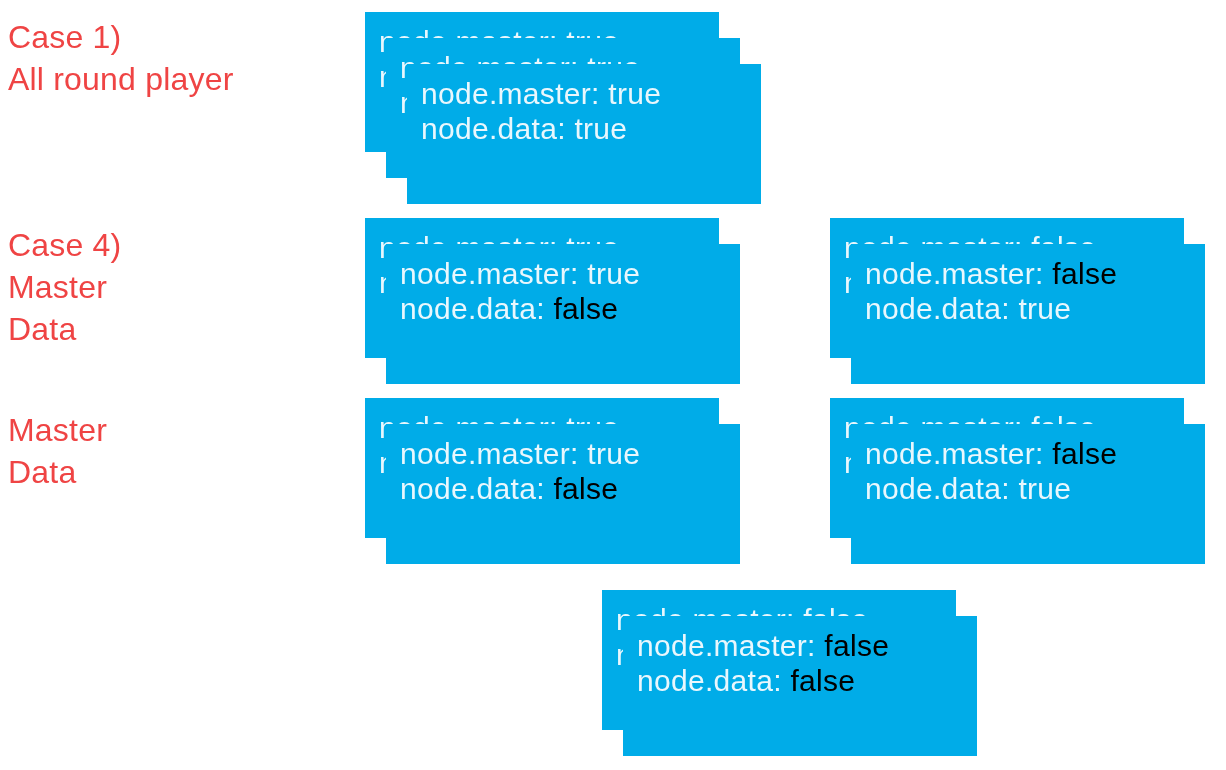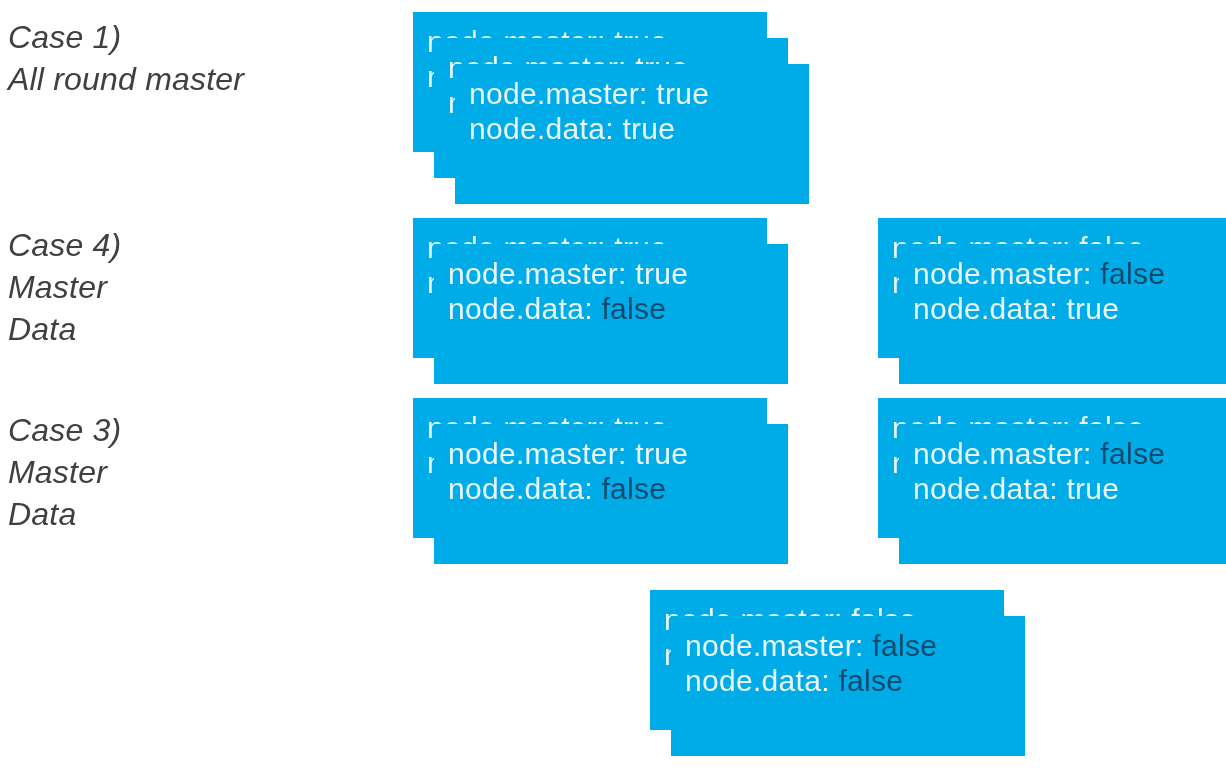--- a/index.html
+++ b/index.html
@@ -7,68 +7,65 @@
     position: relative;
     width: 1226px;
     height: 770px;
     background: #ffffff;
     overflow: hidden;
     font-family: "Liberation Sans", sans-serif;
   }
   .case-label {
     position: absolute;
     left: 8px;
-    color: #404040;
+    color: #ef4444;
     font-size: 32px;
     line-height: 42px;
     letter-spacing: 0.2px;
     white-space: nowrap;
-    font-style: italic;
   }
   .stack { position: absolute; }
   .card {
     position: absolute;
     width: 354px;
     height: 140px;
     box-sizing: border-box;
     background: #00ace8;
     color: #e9f7fd;
     font-size: 30px;
     line-height: 35px;
     letter-spacing: 0.3px;
     padding: 12px 6px 0 14px;
     white-space: nowrap;
     overflow: hidden;
-    margin-left: 48px;
   }
   .pos-0 { left: 0;    top: 0;    }
   .pos-1 { left: 21px; top: 26px; }
   .pos-2 { left: 42px; top: 52px; }
   .cline span { display: inline; }
-  [data-val="false"] { color: #0c4a6e; }
+  [data-val="false"] { color: #000000; }
   [data-val="true"]  { color: inherit; }
 </style>
 </head>
 <body>
 
 <div class="slide">
 
   <div class="case-label" style="top:16px">
     <div>Case 1)</div>
-    <div>All round master</div>
+    <div>All round player</div>
   </div>
 
   <div class="case-label" style="top:224px">
     <div>Case 4)</div>
     <div>Master</div>
     <div>Data</div>
   </div>
 
   <div class="case-label" style="top:409px">
-    <div>Case 3)</div>
     <div>Master</div>
     <div>Data</div>
   </div>
 
   <div class="stack" style="left:365px;top:12px">
     <div class="card pos-0">
       <div class="cline">node.master: true</div>
       <div class="cline">node.data: true</div>
     </div>
     <div class="card pos-1">

